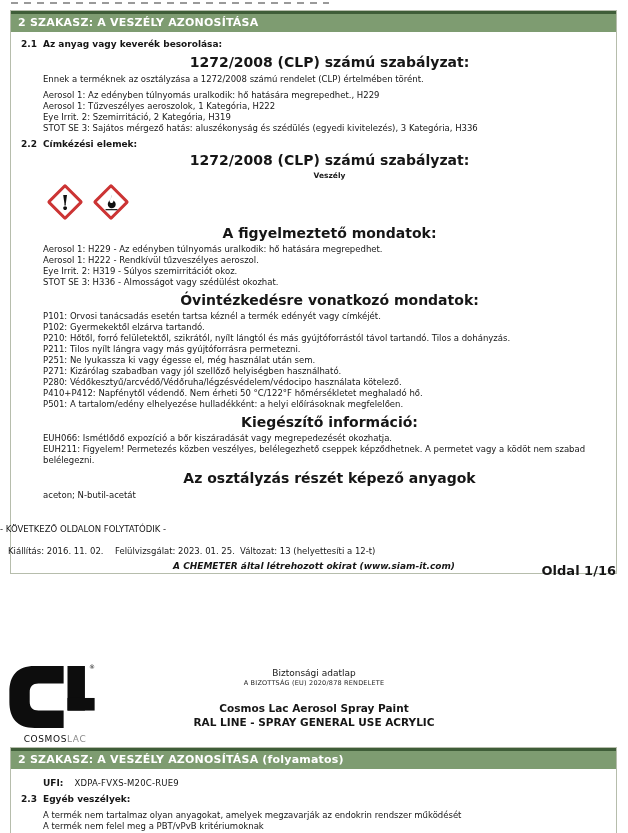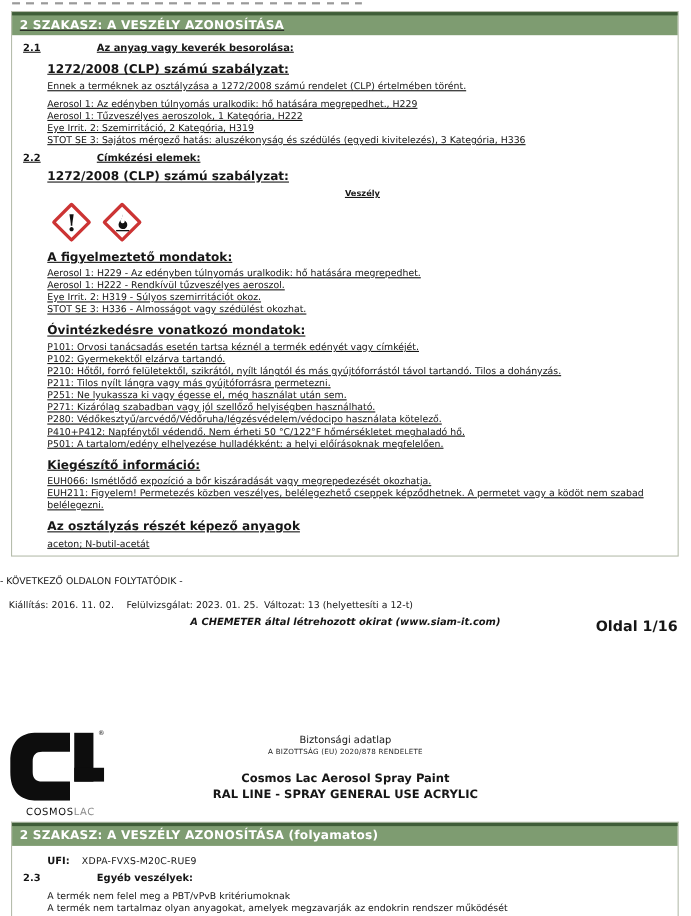--- a/index.html
+++ b/index.html
@@ -10,29 +10,29 @@
     color:#161616;
   }
   .t  { font-size:8.5px; line-height:11px; }
 
   
   .top-dashes { position:absolute; top:2px; left:11px; width:318px; height:2px;
     background:repeating-linear-gradient(90deg,#9a9a9a 0 7px,transparent 7px 13px); }
 
   
   .doc-box { position:absolute; left:10px; width:607px; border:1px solid #b6bdac; background:#fff; }
-  .box1 { top:10px; height:496px;text-decoration:underline; }
+  .box1 { top:10px; height:564px; }
   .section-bar { height:21px; background:#7e9c71; border-top:3px solid #3f5d38;
     color:#fff; font-weight:bold; font-size:11px; line-height:17px; padding-left:7px;
     letter-spacing:.2px; white-space:nowrap; }
 
-  .sec-head { display:flex; margin:7px 0 0 10px;gap:45px; }
+  .sec-head { display:flex; margin:7px 0 0 10px; }
   .sec-num  { width:22px; font-weight:bold; font-size:9px; line-height:11px; }
   .sec-title{ font-weight:bold; font-size:9px; line-height:11px; }
-  .bold-sub { margin:7px 0 0 32px; font-weight:bold; font-size:11px; line-height:11px; }
+  .bold-sub { margin:7px 0 0 32px; font-weight:bold; font-size:14px; line-height:11px;text-align:center; }
   .para     { margin:6px 0 0 32px; }
   .blk      { margin:5px 0 0 32px; }
   .blk .line{ font-size:8.5px; line-height:11px; }
 
   .signal-word { margin:5px 0 0 32px; font-weight:bold; font-size:7.5px; line-height:9px;text-align:center; }
 
   .picto-row { display:flex; gap:8px; margin:3px 0 0 35px; }
   .ghs { width:38px; height:38px; position:relative; }
   .ghs .dia { position:absolute; left:6px; top:6px; width:26px; height:26px;
     transform:rotate(45deg); background:#fff; border:3px solid #cc3434; border-radius:2px; }
@@ -175,16 +175,16 @@
   <div class="section-bar">2 SZAKASZ: A VESZÉLY AZONOSÍTÁSA (folyamatos)</div>
   <div class="ufi-row">
     <span class="ufi-label">UFI:</span>
     <span class="ufi-value">XDPA-FVXS-M20C-RUE9</span>
   </div>
   <div class="sec-head" style="margin-top:6px">
     <span class="sec-num">2.3</span>
     <span class="sec-title">Egyéb veszélyek:</span>
   </div>
   <div class="blk">
+      <div class="line">A termék nem tartalmaz olyan anyagokat, amelyek megzavarják az endokrin rendszer működését</div>
       <div class="line">A termék nem felel meg a PBT/vPvB kritériumoknak</div>
-      <div class="line">A termék nem tartalmaz olyan anyagokat, amelyek megzavarják az endokrin rendszer működését</div>
     </div>
 </div>
 
 </body></html>

